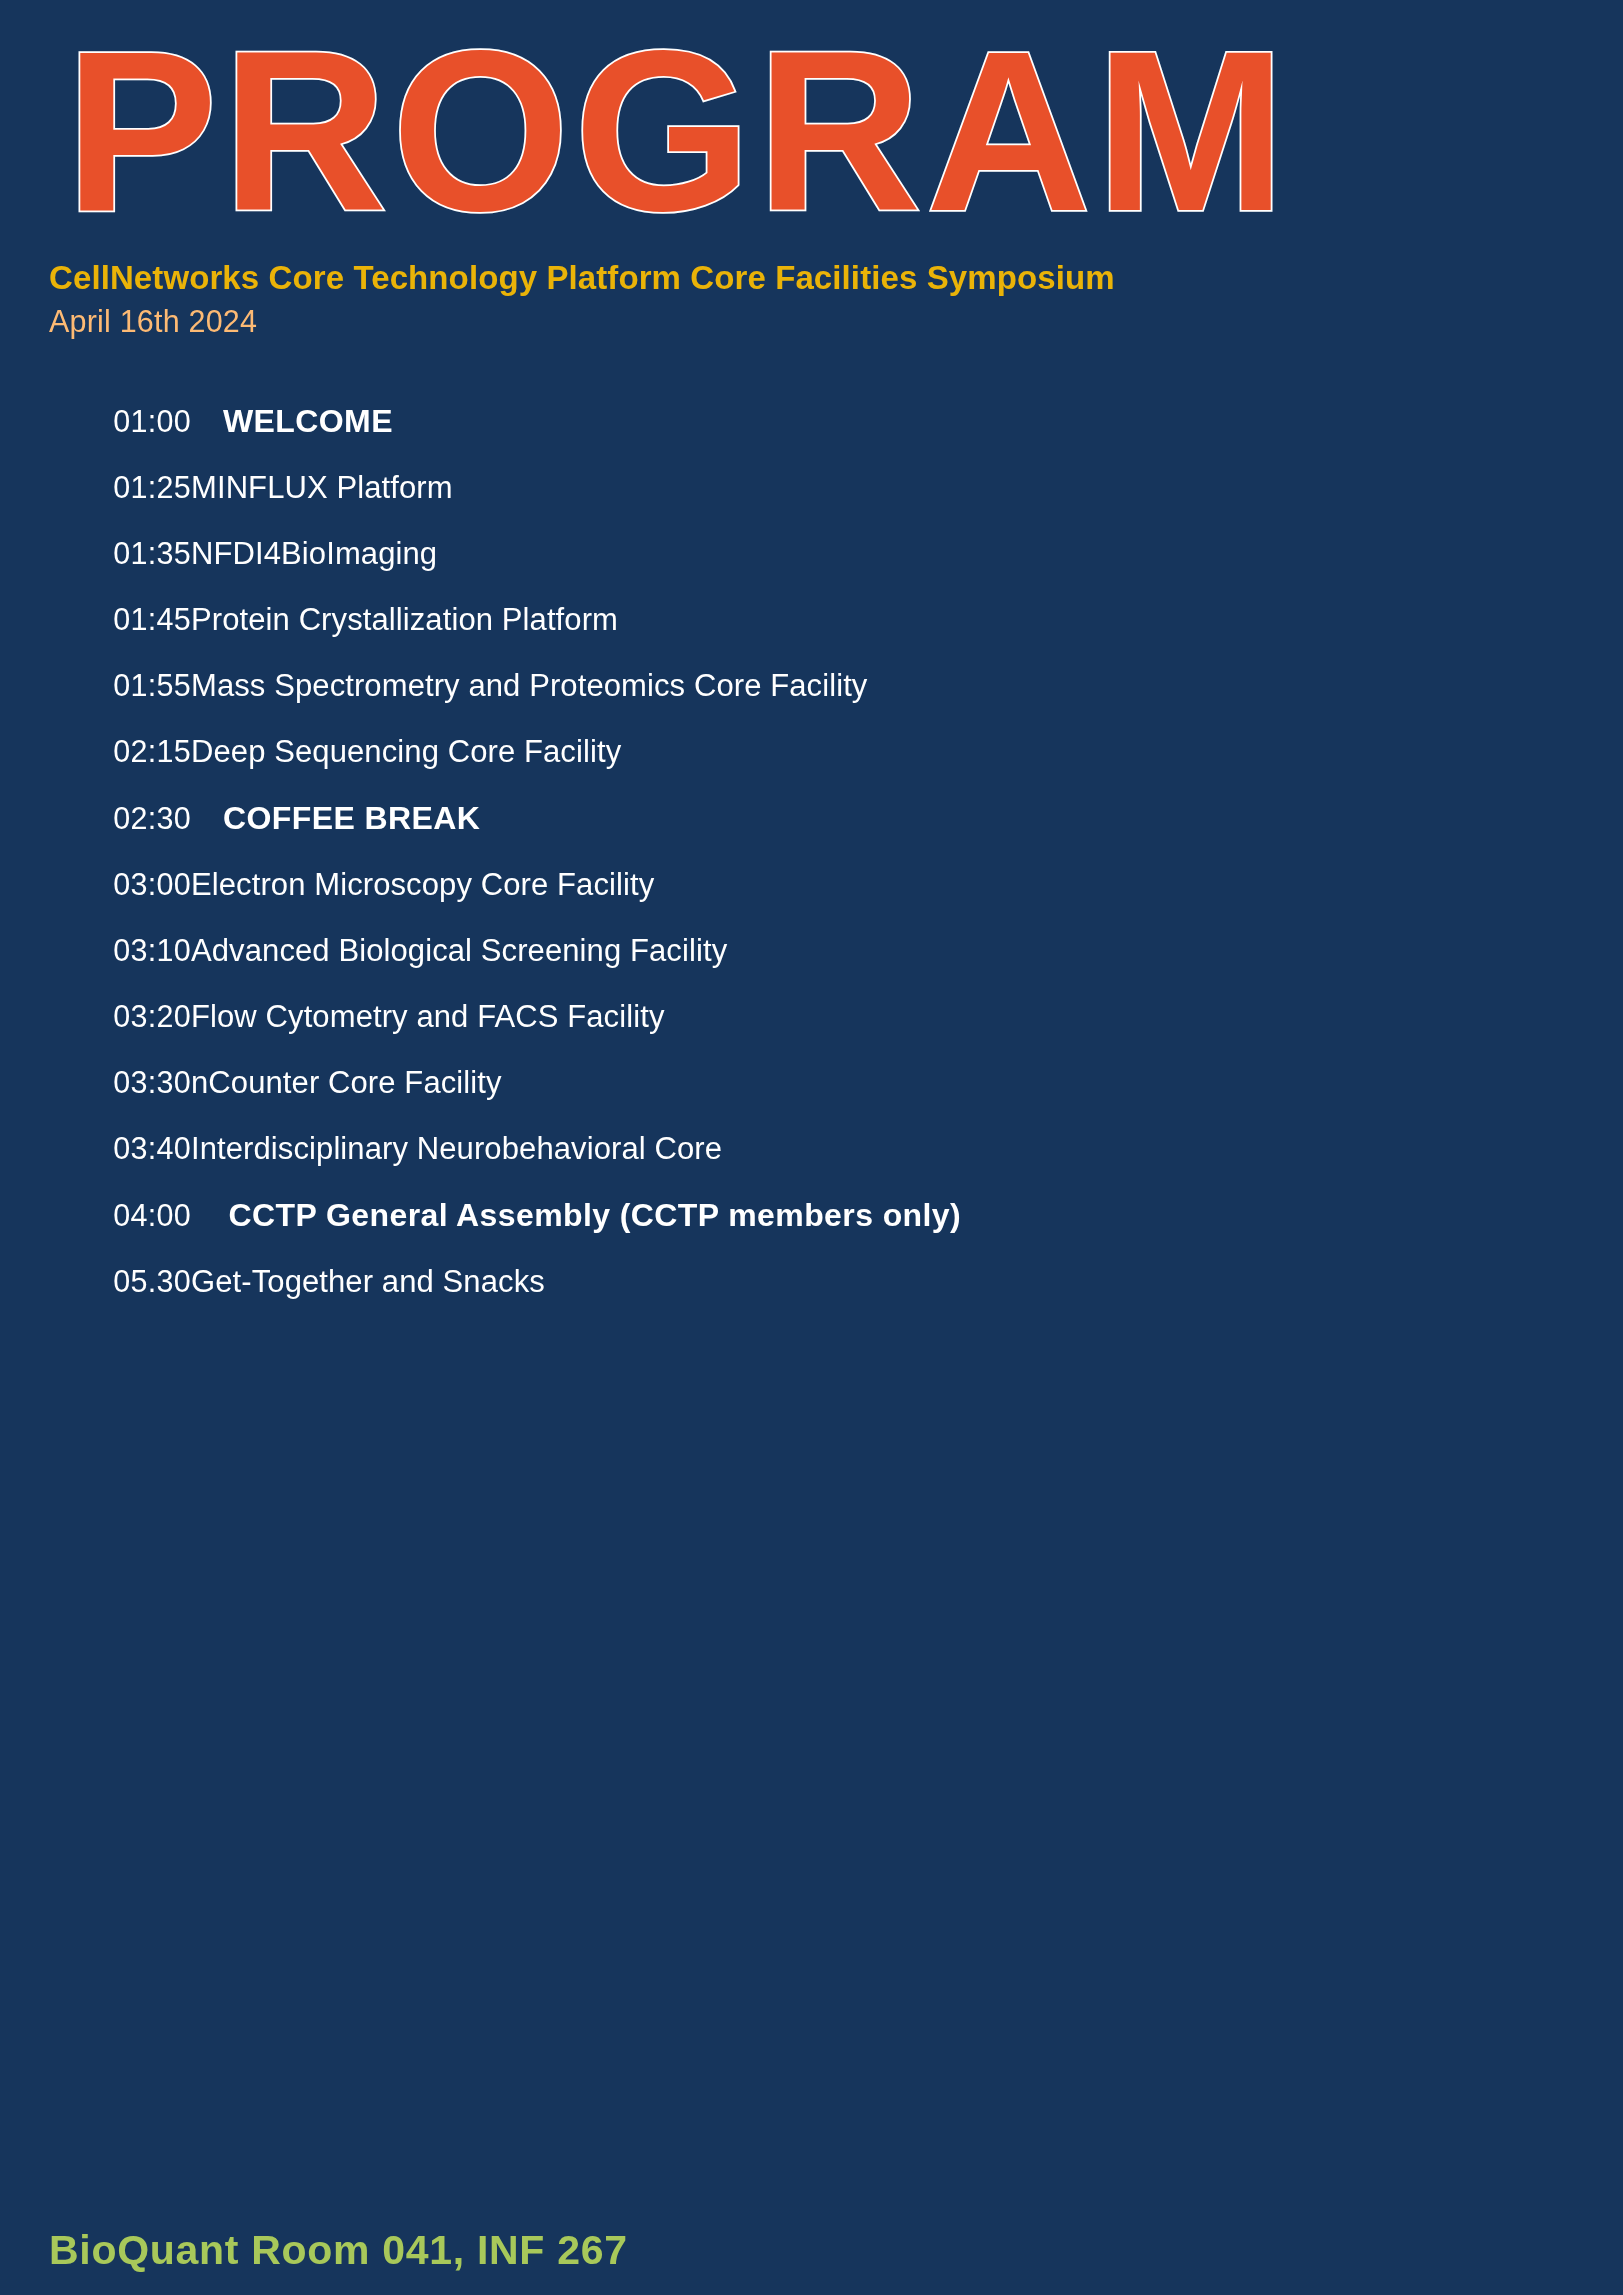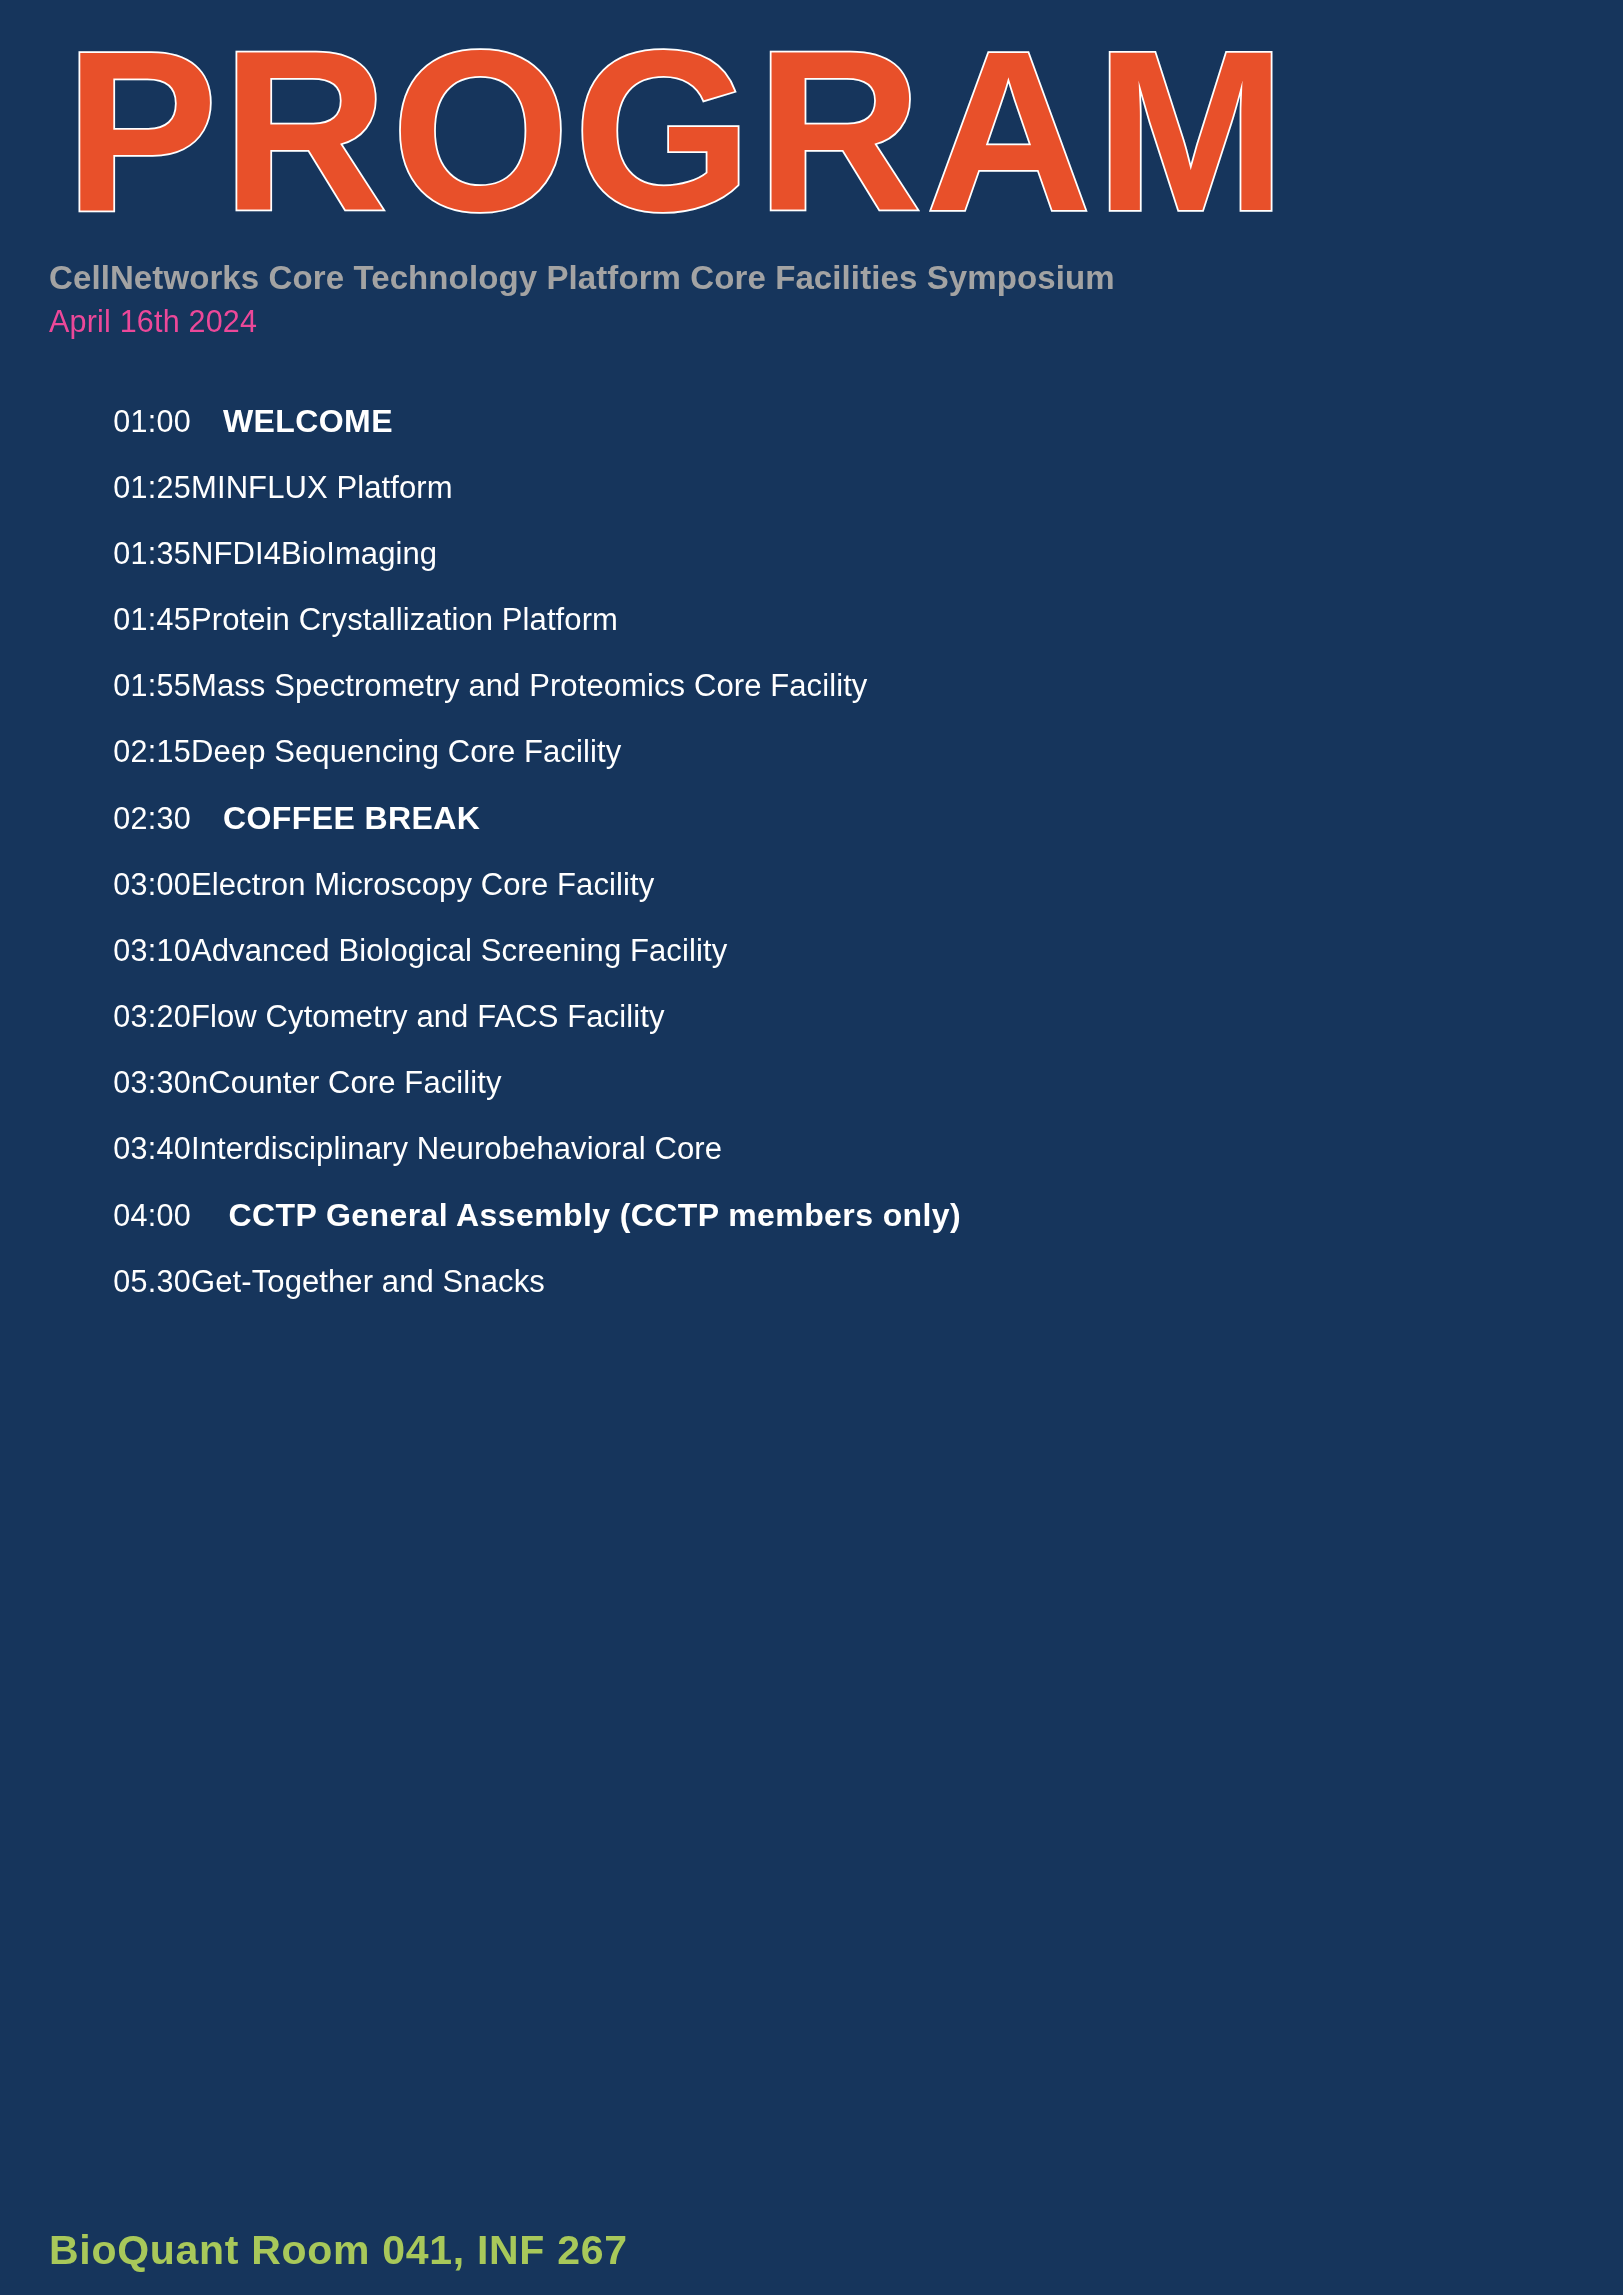--- a/index.html
+++ b/index.html
@@ -35,28 +35,28 @@
     margin: 16px;
     padding: 0 0 0 7px;
     color: #e8502a;
     -webkit-text-stroke: 3.5px #ffffff;
     paint-order: stroke fill;
     white-space: nowrap;
   }
 
   
   .subtitle {
-    color: #a3a3a3;
+    color: #eab308;
     font-size: 33px;
     font-weight: bold;
     letter-spacing: 0.1px;
     margin: 15.3px 0 0 7px;
   }
   .date {
-    color: #ec4899;
+    color: #fdba74;
     font-size: 30.5px;
     font-weight: normal;
     margin: 7px 0 0 7px;
     letter-spacing: 0.2px;
   }
 
   
   .schedule {
     margin-top: 64px;
     padding-left: 7px;

